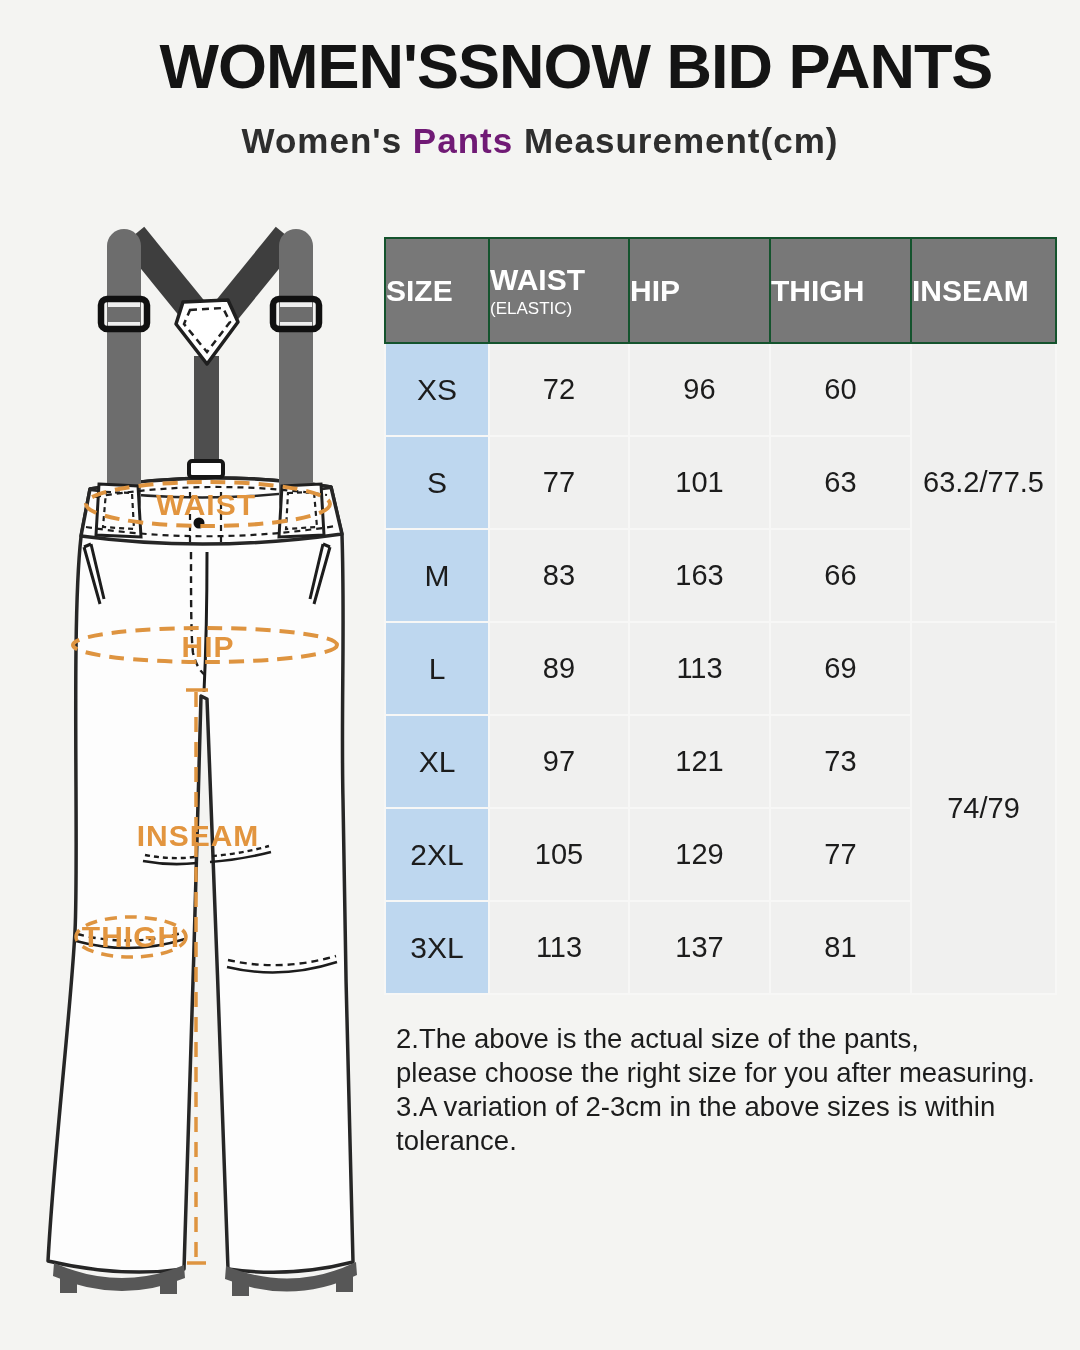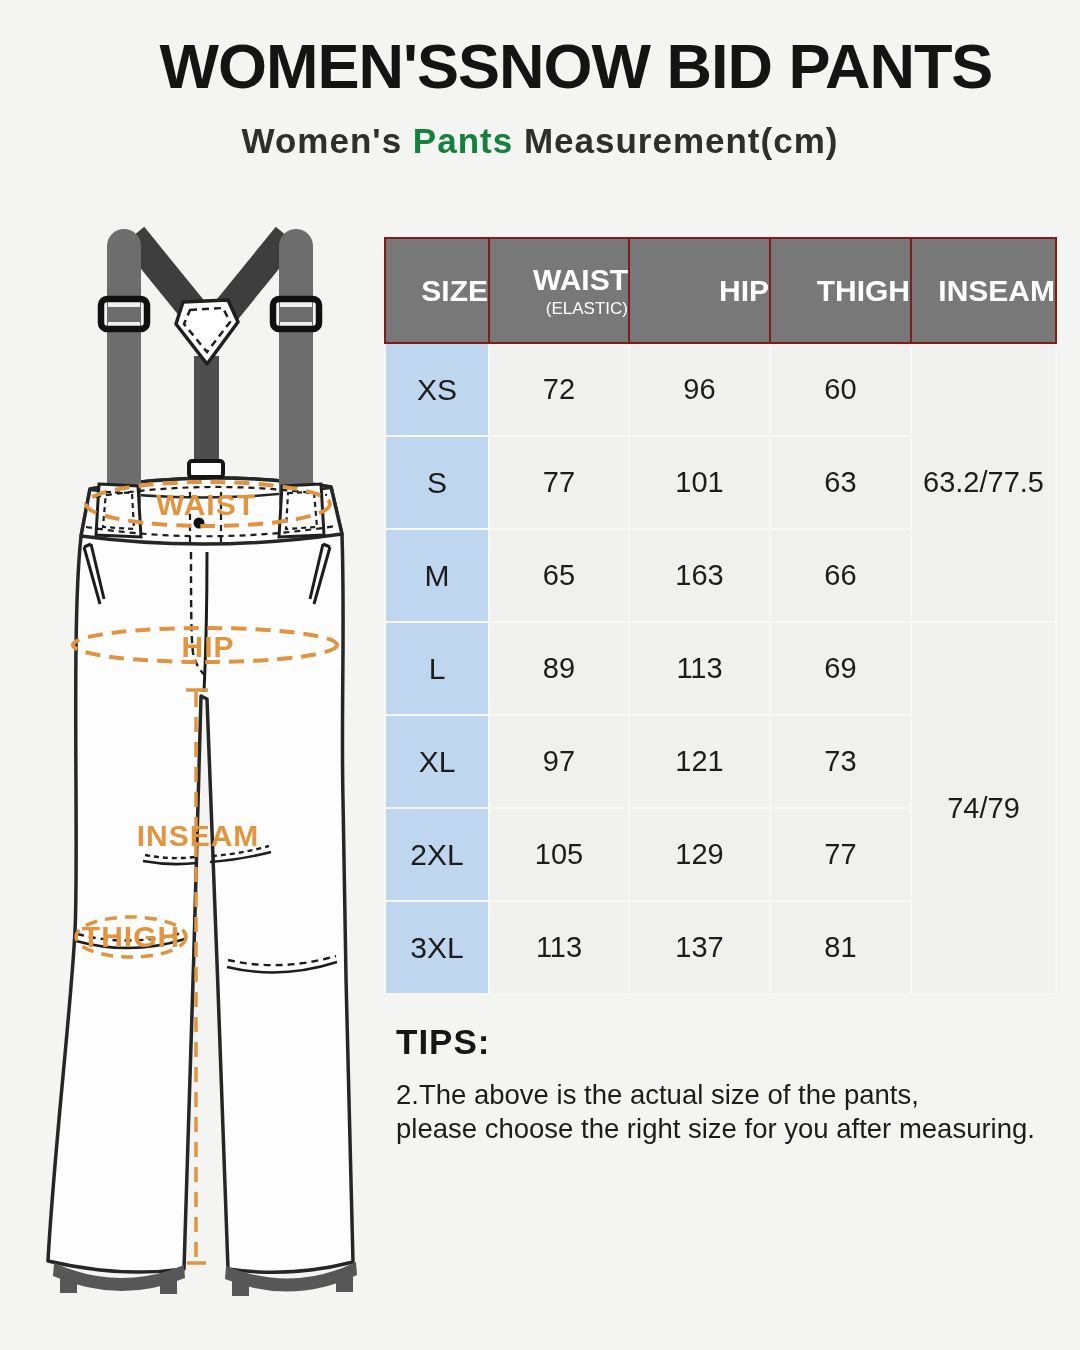--- a/index.html
+++ b/index.html
@@ -11,34 +11,34 @@
   .title{
     position:absolute;top:30px;left:0;width:1080px;margin:0;
     text-align:center;font-size:63px;line-height:72px;font-weight:bold;
     letter-spacing:-1px;color:#141414;white-space:nowrap;padding-left:36px;
   }
   .subtitle{
     position:absolute;top:121px;left:0;width:1080px;
     text-align:center;font-size:35px;font-weight:bold;letter-spacing:1px;
     color:#2e2e2e;white-space:nowrap;
   }
-  .subtitle .orange{color:#15803d;}
+  .subtitle .orange{color:#701a75;}
   
   .illustration{position:absolute;left:0;top:205px;}
   .ann-label{
     font-family:"Liberation Sans",sans-serif;font-weight:bold;font-size:30px;
     fill:#E2953F;letter-spacing:1px;text-anchor:middle;
   }
   
   .size-table{
     position:absolute;left:384px;top:237px;border-collapse:collapse;table-layout:fixed;
   }
   .size-table th{
     background:#787878;color:#ffffff;font-weight:bold;font-size:30px;
-    height:103px;border:2px solid #7f1d1d;padding:0;text-align:right;vertical-align:middle;
+    height:103px;border:2px solid #14532d;padding:0;text-align:left;vertical-align:middle;
   }
   .size-table th .sub{font-size:17px;font-weight:normal;margin-top:2px;}
   .size-table td{
     background:#f0f0ef;font-size:29px;height:91px;border:2px solid #f7f7f6;
     padding:0;text-align:center;vertical-align:middle;color:#1c1c1c;
   }
   .size-table td.size{background:#bed7ef;font-weight:normal;font-size:30px;}
   
   .tips{position:absolute;left:396px;top:1022px;width:672px;}
   .tips-heading{font-size:35px;font-weight:bold;letter-spacing:1px;color:#161616;margin:0 0 16px 0;}
@@ -161,21 +161,21 @@
       <td rowspan="3">63.2/77.5</td>
     </tr>
     <tr>
       <td class="size">S</td>
       <td>77</td>
       <td>101</td>
       <td>63</td>
     </tr>
     <tr>
       <td class="size">M</td>
-      <td>65</td>
+      <td>83</td>
       <td>163</td>
       <td>66</td>
     </tr>
     <tr>
       <td class="size">L</td>
       <td>89</td>
       <td>113</td>
       <td>69</td>
       <td rowspan="4">74/79</td>
     </tr>
@@ -194,18 +194,19 @@
     <tr>
       <td class="size">3XL</td>
       <td>113</td>
       <td>137</td>
       <td>81</td>
     </tr>
   </tbody>
     </table>
 
   <div class="tips">
-    <div class="tips-heading">TIPS:</div>
     <p>2.The above is the actual size of the pants,
 please choose the right size for you after measuring.</p>
+    <p>3.A variation of 2-3cm in the above sizes is within
+tolerance.</p>
   </div>
 
 </div>
 
 </body></html>

